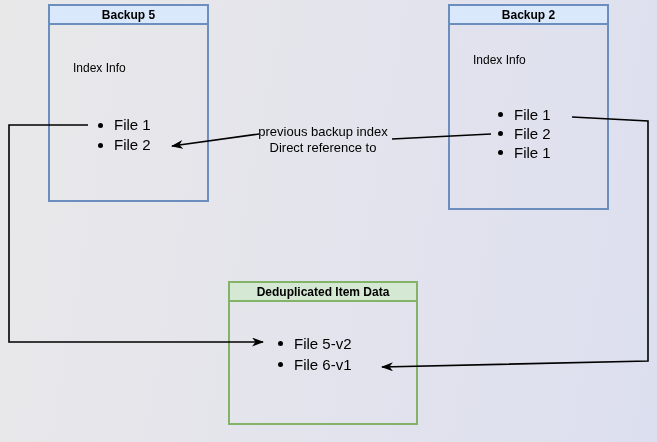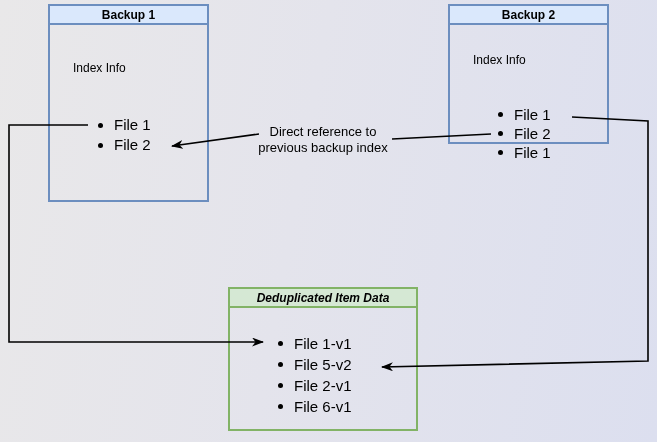--- a/index.html
+++ b/index.html
@@ -69,74 +69,68 @@
   svg.overlay path{stroke:var(--arrow);stroke-width:1.6;fill:none;}
   svg.overlay marker path{fill:var(--arrow);stroke:none;}
 </style>
 </head>
 <body>
 
 <div class="canvas">
 
   <div class="box blue" style="left:48px;top:4px;width:161px;height:198px;">
     <div class="box-header">
-      <span>Backup 1</span>
+      <span>Backup 5</span>
     </div>
   </div>
   <div class="subtitle" style="left:73px;top:61px;">Index Info</div>
   <ul class="file-list list-b1" style="left:98px;top:115px;">
     <li>
         <span>File 1</span>
       </li>
     <li>
         <span>File 2</span>
       </li>
   </ul>
 
-  <div class="box blue" style="left:448px;top:4px;width:161px;height:140px;">
+  <div class="box blue" style="left:448px;top:4px;width:161px;height:206px;">
     <div class="box-header">
       <span>Backup 2</span>
     </div>
   </div>
   <div class="subtitle" style="left:473px;top:53px;">Index Info</div>
   <ul class="file-list list-b2" style="left:498px;top:105px;">
     <li>
         <span>File 1</span>
       </li>
     <li>
         <span>File 2</span>
       </li>
     <li>
         <span>File 1</span>
       </li>
   </ul>
 
-  <div class="box green" style="left:228px;top:287px;width:190px;height:144px;font-style:italic;">
+  <div class="box green" style="left:228px;top:281px;width:190px;height:144px;">
     <div class="box-header">
       <span>Deduplicated Item Data</span>
     </div>
   </div>
   <ul class="file-list list-dedup" style="left:278px;top:333px;">
     <li>
-        <span>File 1-v1</span>
-      </li>
-    <li>
         <span>File 5-v2</span>
-      </li>
-    <li>
-        <span>File 2-v1</span>
       </li>
     <li>
         <span>File 6-v1</span>
       </li>
   </ul>
 
   <div class="annotation">
+    <div>previous backup index</div>
     <div>Direct reference to</div>
-    <div>previous backup index</div>
   </div>
 
   <svg class="overlay" width="657" height="442" viewBox="0 0 657 442">
     <defs>
       <marker id="arrowhead" viewBox="0 0 12 9" refX="11" refY="4.5" markerWidth="12" markerHeight="9" orient="auto" markerUnits="userSpaceOnUse">
         <path d="M0,0 L12,4.5 L0,9 L3.5,4.5 Z"></path>
       </marker>
     </defs>
     <path d="M88,125 H9 V342 H263" marker-end="url(#arrowhead)"></path>
     <path d="M572,117 L648,121 V361 L382,367" marker-end="url(#arrowhead)"></path>

